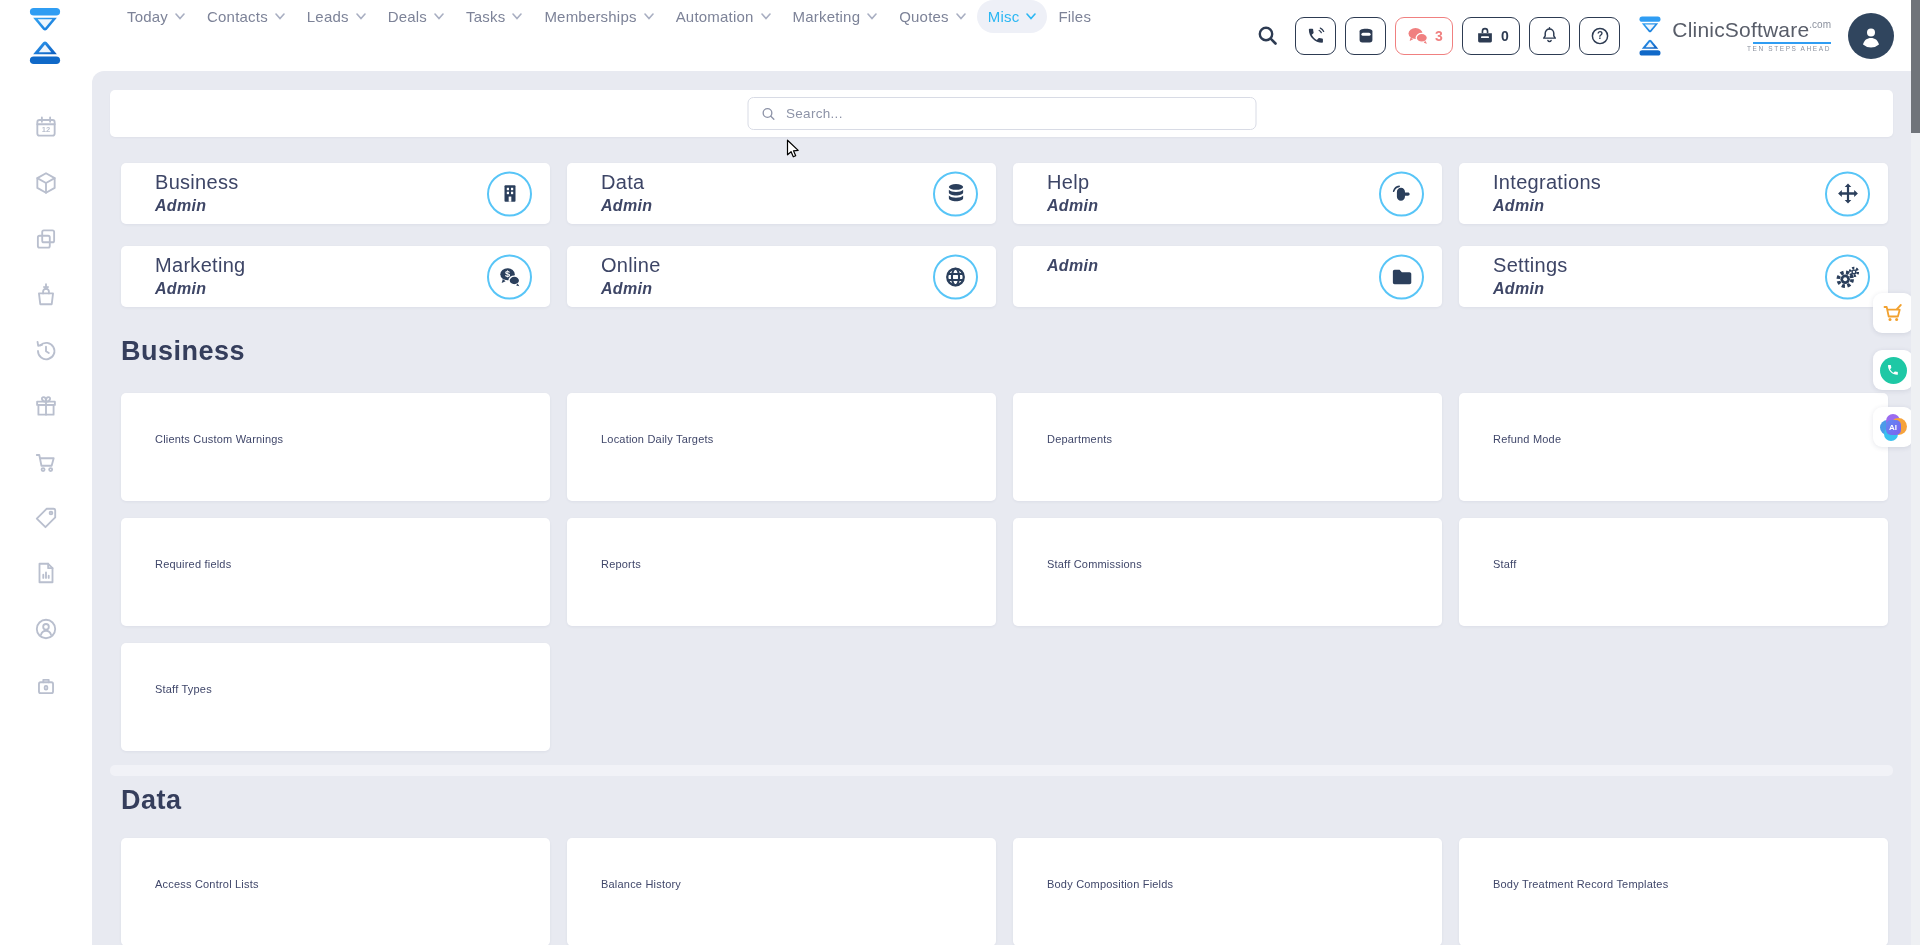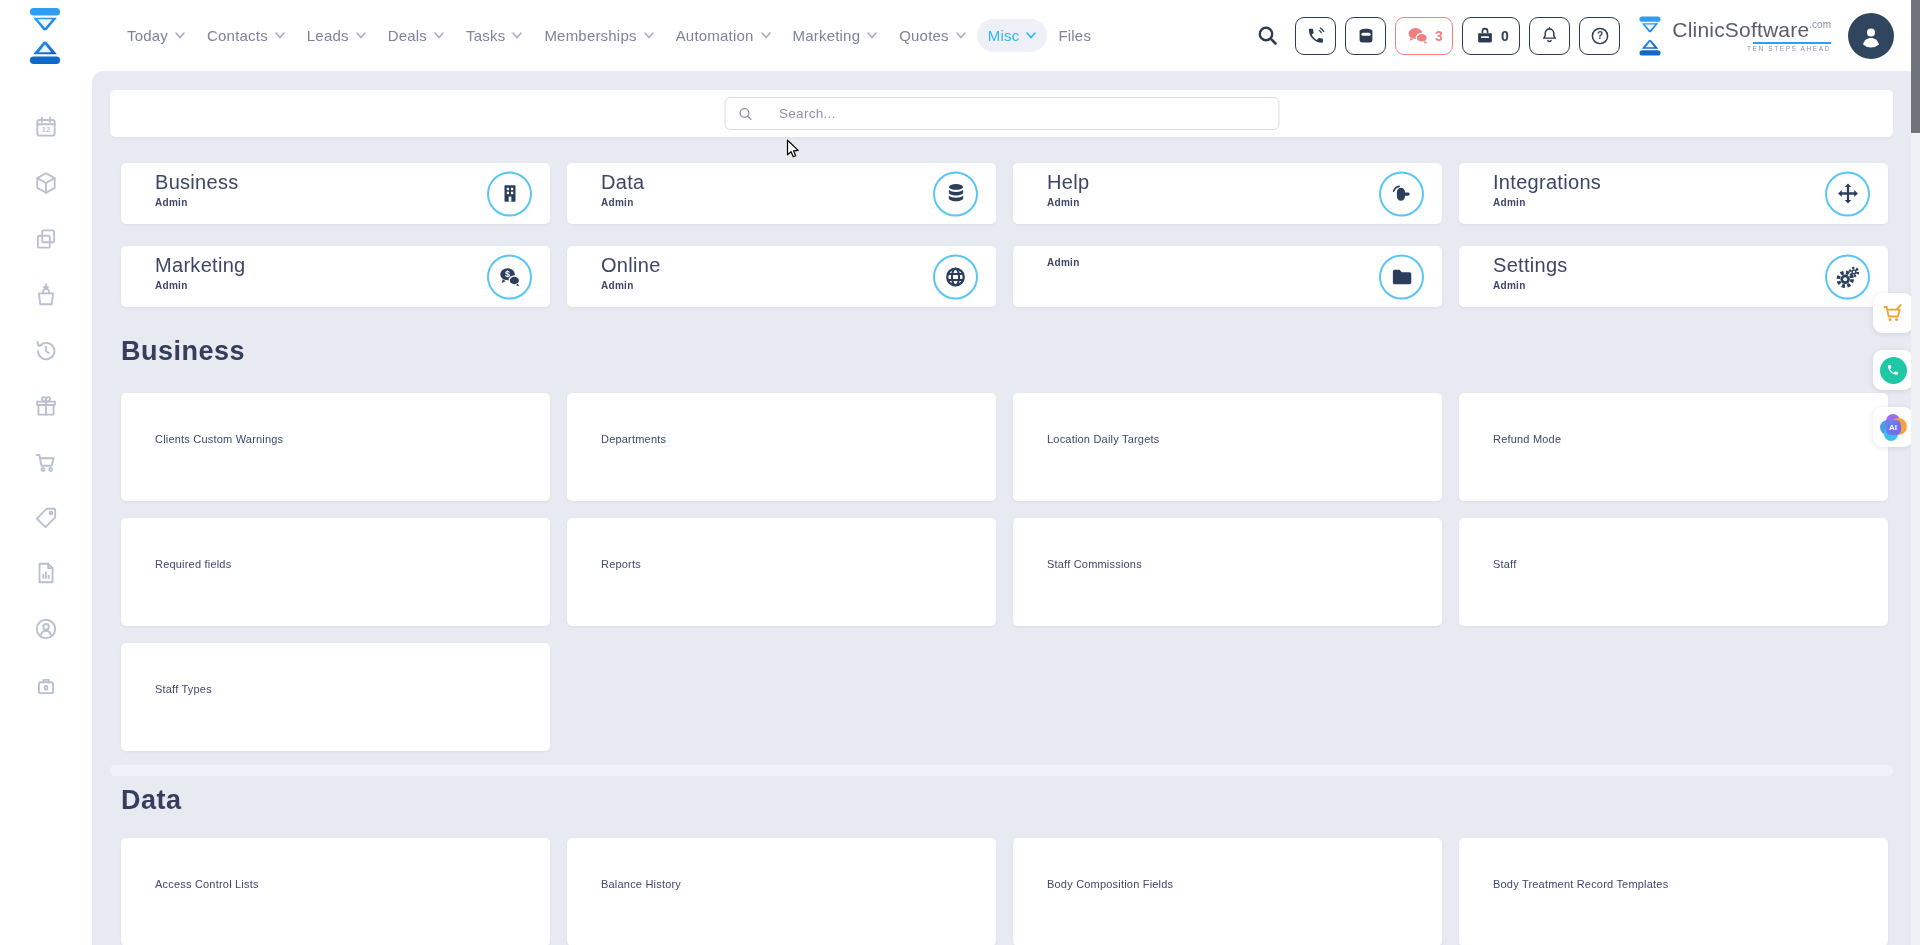--- a/index.html
+++ b/index.html
@@ -2,21 +2,21 @@
 <html><head>
 <meta charset="utf-8">
 <style>
   * { margin:0; padding:0; box-sizing:border-box; }
   html,body { width:1920px; height:945px; overflow:hidden; position:relative;
     font-family:"Liberation Sans", sans-serif; background:#ffffff; }
 
   
   .topbar { position:absolute; left:0; top:0; width:1920px; height:71px; background:#fff; z-index:5; }
   .logo { position:absolute; left:22px; top:8px; width:46px; height:56px; }
-  .nav { position:absolute; left:116px; top:0; height:71px; display:flex; align-items:center; }
+  .nav { position:absolute; left:116px; top:0; height:71px; display:flex; align-items:flex-start; }
   .nav-item { display:flex; align-items:center; gap:7px; padding:8px 11px; border-radius:17px;
     font-size:15px; color:#7d8398; letter-spacing:.2px; cursor:pointer; white-space:nowrap; }
   .nav-item .chev { width:10px; height:7px; }
   .nav-item.active { background:#eef0f7; color:#2bb7f3; }
   .nav-item.active .chev polyline { stroke:#2bb7f3; }
 
   .top-right { position:absolute; right:26px; top:0; height:71px; display:flex; align-items:center; gap:9px; }
   .iconbtn { width:41px; height:38px; border:1.6px solid #2d3b52; border-radius:9px; background:#fff;
     display:flex; align-items:center; justify-content:center; gap:5px; cursor:pointer; }
   .iconbtn.wide { width:58px; }
@@ -42,33 +42,33 @@
     justify-content:center; cursor:pointer; }
   .side-btn svg { stroke:#b9bfce; fill:none; stroke-width:1.7; stroke-linecap:round; stroke-linejoin:round; }
   .cal-num { font-size:7px; font-weight:700; fill:#b9bfce; stroke:none; text-anchor:middle;
     font-family:"Liberation Sans", sans-serif; }
 
   
   .main { position:absolute; left:92px; top:71px; width:1828px; height:874px; background:#e8eaf1;
     border-top-left-radius:12px; overflow:hidden; }
   .search-panel { position:absolute; left:18px; top:19px; width:1783px; height:47px; background:#fff;
     border-radius:5px; box-shadow:0 1px 2px rgba(50,60,90,.05); }
-  .search-box { position:absolute; left:50%; transform:translateX(-50%); top:7px; width:555px; height:33px;
+  .search-box { position:absolute; left:50%; transform:translateX(-50%); top:7px; width:509px; height:33px;
     border:1px solid #d8dbe5; border-radius:6px; background:#fff; display:flex; align-items:center;
-    padding:0 12px; gap:26px; }
+    padding:0 12px; gap:10px; }
   .search-box input { border:none; outline:none; flex:1; font-size:13.5px; color:#4a5068;
     font-family:"Liberation Sans", sans-serif; background:transparent; }
   .search-box input::placeholder { color:#8d93a7; letter-spacing:.3px; }
 
   .cat-grid { position:absolute; left:29px; top:92px; display:grid;
     grid-template-columns:repeat(4,429px); column-gap:17px; row-gap:22px; grid-auto-rows:61px; }
   .cat-card { position:relative; background:#fff; border-radius:5px; box-shadow:0 1px 3px rgba(40,50,90,.06);
     padding:8px 20px 0 34px; cursor:pointer; }
   .cat-title { font-size:20px; color:#3d4566; letter-spacing:.3px; }
-  .cat-sub { font-size:10px; font-weight:700; color:#3e4666; letter-spacing:.3px; margin-top:3px; }
+  .cat-sub { font-size:16px; font-weight:700; color:#3e4666; letter-spacing:.3px; margin-top:3px;font-style:italic; }
   .cat-ring { position:absolute; right:18px; top:50%; transform:translateY(-50%); width:45px; height:45px;
     border:2px solid #58c5f7; border-radius:50%; display:flex; align-items:center; justify-content:center; }
   .cat-ring svg { display:block; }
   .navy-fill { fill:#2b3f5c; }
   .navy-stroke { stroke:#2b3f5c; fill:none; }
 
   .section-title { position:absolute; left:29px; font-size:27px; color:#353e5c; letter-spacing:.5px; }
   .item-grid { position:absolute; left:29px; display:grid; grid-template-columns:repeat(4,429px);
     column-gap:17px; row-gap:17px; grid-auto-rows:108px; }
   .item-card { background:#fff; border-radius:5px; box-shadow:0 1px 3px rgba(40,50,90,.06);
@@ -452,24 +452,24 @@
       </div>
     </div>
   </div>
 
   <h2 class="section-title" style="top:265px">Business</h2>
   <div class="item-grid" style="top:322px">
     <div class="item-card">
       <div class="item-title">Clients Custom Warnings</div>
     </div>
     <div class="item-card">
+      <div class="item-title">Location Daily Targets</div>
+    </div>
+    <div class="item-card">
       <div class="item-title">Departments</div>
-    </div>
-    <div class="item-card">
-      <div class="item-title">Location Daily Targets</div>
     </div>
     <div class="item-card">
       <div class="item-title">Refund Mode</div>
     </div>
     <div class="item-card">
       <div class="item-title">Required fields</div>
     </div>
     <div class="item-card">
       <div class="item-title">Reports</div>
     </div>

